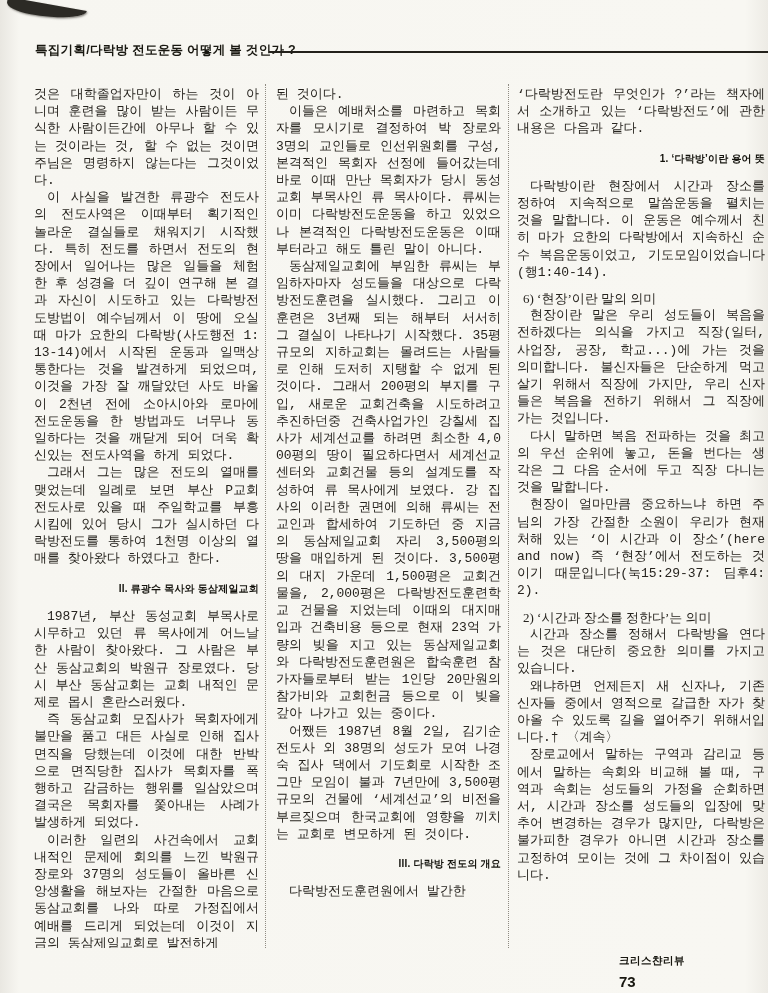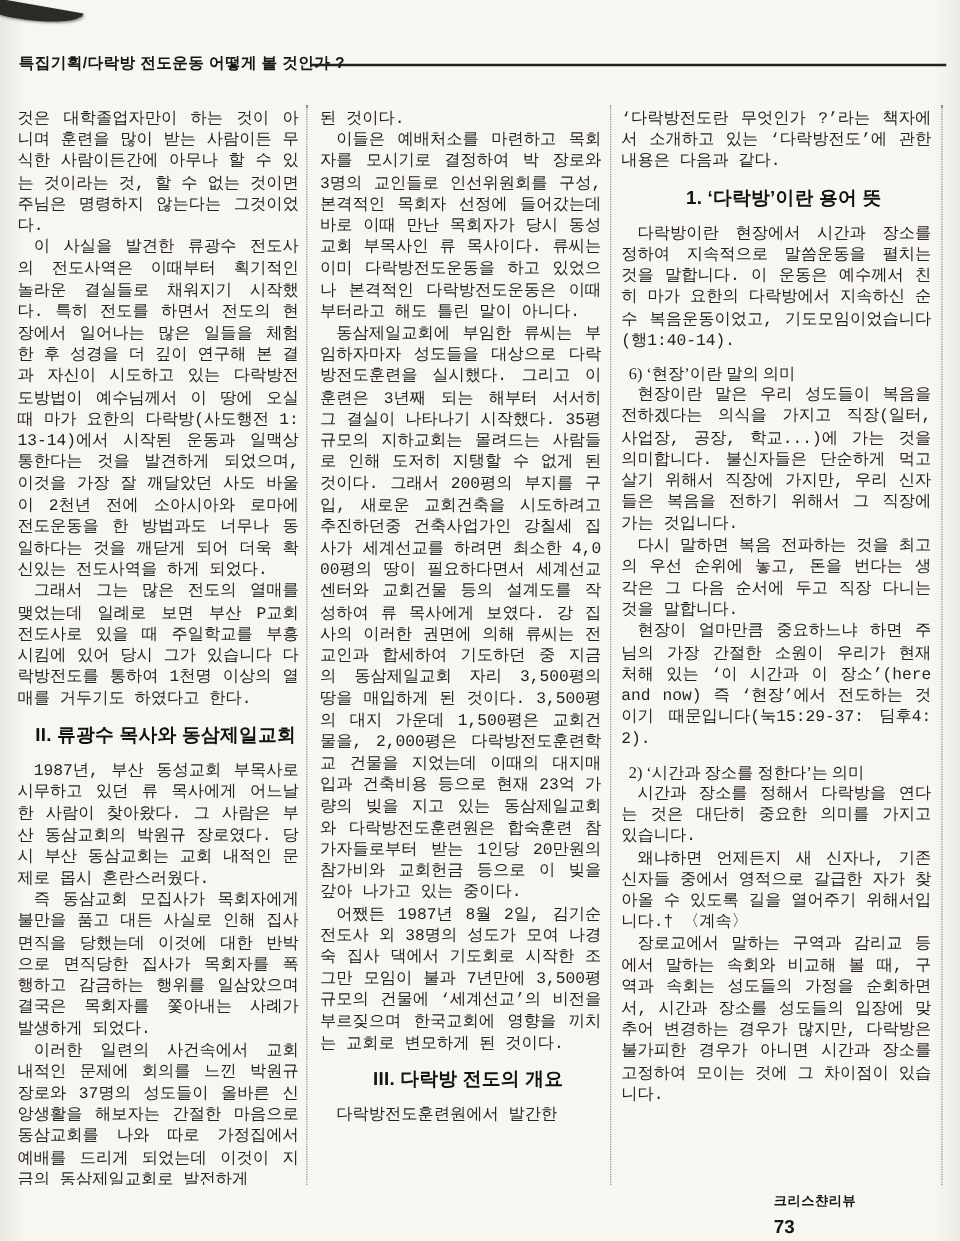--- a/index.html
+++ b/index.html
@@ -1,21 +1,21 @@
 <!DOCTYPE html>
 <html><head>
 <meta charset="utf-8">
 <style>
   html,body{margin:0;padding:0;}
   body{
     width:768px;height:993px;position:relative;overflow:hidden;
     background:linear-gradient(90deg,#e9e7e1 0,#f7f6f1 2.5%,#f8f7f2 97%,#edebe5 100%);
     font-family:"Liberation Serif","DejaVu Serif",serif;
   }
-  .page{position:absolute;inset:0;}
+  .page{position:absolute;inset:0;margin-left:20px;}
   .corner-mark{
     position:absolute;left:-12px;top:-3px;width:80px;height:13px;
     background:#2c2a25;transform:rotate(10deg);transform-origin:left top;
     border-radius:0 0 70% 30% / 0 0 100% 60%;
     box-shadow:1px 1px 2px rgba(50,46,40,.55);
   }
   .running-head{
     position:absolute;left:15px;top:42px;
     font-family:"Liberation Sans","DejaVu Sans",sans-serif;
     font-weight:bold;font-size:12.5px;letter-spacing:.3px;color:#181710;
@@ -31,23 +31,23 @@
   .col2{left:256px;width:225px;}
   .col3{left:497px;width:248px;}
   .sep{position:absolute;top:84px;height:864px;width:0;border-left:1px dotted #8f8b82;}
   .sep1{left:245px;}
   .sep2{left:488px;}
   .sep3{left:753px;}
   .para{margin:0;font-family:Liberation Mono, monospace;}
   .para.indent{text-indent:1em;}
   .heading{
     font-family:"Liberation Sans","DejaVu Sans",sans-serif;
-    font-weight:bold;font-size:15px;color:#13120c;
+    font-weight:bold;font-size:10px;color:#13120c;
     margin:12px 0 11px;padding-left:12px;letter-spacing:.2px;
-    text-align:center;text-indent:0;word-break:keep-all;
+    text-align:right;text-indent:0;word-break:keep-all;
   }
   .subhead{margin:9px 0 0;text-indent:6px;text-align:left;}
   .page-footer{
     position:absolute;right:83px;top:954px;
     display:flex;align-items:baseline;gap:5px;
     font-family:"Liberation Sans","DejaVu Sans",sans-serif;color:#17160f;flex-direction:column;
   }
   .journal{font-weight:bold;font-size:10.5px;letter-spacing:.5px;}
   .pageno{font-weight:bold;font-size:15px;}
 </style>
@@ -56,21 +56,21 @@
 
 <div class="page">
   <div class="corner-mark"></div>
 
   <div class="running-head">특집기획/다락방 전도운동 어떻게 볼 것인가 ?</div>
   <div class="header-rule"></div>
 
   <div class="col col1">
       <div class="para">것은 대학졸업자만이 하는 것이 아니며 훈련을 많이 받는 사람이든 무식한 사람이든간에 아무나 할 수 있는 것이라는 것, 할 수 없는 것이면 주님은 명령하지 않는다는 그것이었다.</div>
       <div class="para indent">이 사실을 발견한 류광수 전도사의 전도사역은 이때부터 획기적인 놀라운 결실들로 채워지기 시작했다. 특히 전도를 하면서 전도의 현장에서 일어나는 많은 일들을 체험한 후 성경을 더 깊이 연구해 본 결과 자신이 시도하고 있는 다락방전도방법이 예수님께서 이 땅에 오실 때 마가 요한의 다락방(사도행전 1:13-14)에서 시작된 운동과 일맥상통한다는 것을 발견하게 되었으며, 이것을 가장 잘 깨달았던 사도 바울이 2천년 전에 소아시아와 로마에 전도운동을 한 방법과도 너무나 동일하다는 것을 깨닫게 되어 더욱 확신있는 전도사역을 하게 되었다.</div>
-      <div class="para indent">그래서 그는 많은 전도의 열매를 맺었는데 일례로 보면 부산 P교회 전도사로 있을 때 주일학교를 부흥시킴에 있어 당시 그가 있습니다 다락방전도를 통하여 1천명 이상의 열매를 거두기도 하였다고 한다.</div>
+      <div class="para indent">그래서 그는 많은 전도의 열매를 맺었는데 일례로 보면 부산 P교회 전도사로 있을 때 주일학교를 부흥시킴에 있어 당시 그가 실시하던 다락방전도를 통하여 1천명 이상의 열매를 찾아왔다 하였다고 한다.</div>
       <div class="heading">II. 류광수 목사와 동삼제일교회</div>
       <div class="para indent">1987년, 부산 동성교회 부목사로 시무하고 있던 류 목사에게 어느날 한 사람이 찾아왔다. 그 사람은 부산 동삼교회의 박원규 장로였다. 당시 부산 동삼교회는 교회 내적인 문제로 몹시 혼란스러웠다.</div>
       <div class="para indent">즉 동삼교회 모집사가 목회자에게 불만을 품고 대든 사실로 인해 집사면직을 당했는데 이것에 대한 반박으로 면직당한 집사가 목회자를 폭행하고 감금하는 행위를 일삼았으며 결국은 목회자를 쫓아내는 사례가 발생하게 되었다.</div>
       <div class="para indent">이러한 일련의 사건속에서 교회 내적인 문제에 회의를 느낀 박원규 장로와 37명의 성도들이 올바른 신앙생활을 해보자는 간절한 마음으로 동삼교회를 나와 따로 가정집에서 예배를 드리게 되었는데 이것이 지금의 동삼제일교회로 발전하게</div>
     </div>
   <div class="sep sep1"></div>
   <div class="col col2">
       <div class="para">된 것이다.</div>
       <div class="para indent">이들은 예배처소를 마련하고 목회자를 모시기로 결정하여 박 장로와 3명의 교인들로 인선위원회를 구성, 본격적인 목회자 선정에 들어갔는데 바로 이때 만난 목회자가 당시 동성교회 부목사인 류 목사이다. 류씨는 이미 다락방전도운동을 하고 있었으나 본격적인 다락방전도운동은 이때부터라고 해도 틀린 말이 아니다.</div>
       <div class="para indent">동삼제일교회에 부임한 류씨는 부임하자마자 성도들을 대상으로 다락방전도훈련을 실시했다. 그리고 이 훈련은 3년째 되는 해부터 서서히 그 결실이 나타나기 시작했다. 35평 규모의 지하교회는 몰려드는 사람들로 인해 도저히 지탱할 수 없게 된 것이다. 그래서 200평의 부지를 구입, 새로운 교회건축을 시도하려고 추진하던중 건축사업가인 강칠세 집사가 세계선교를 하려면 최소한 4,000평의 땅이 필요하다면서 세계선교센터와 교회건물 등의 설계도를 작성하여 류 목사에게 보였다. 강 집사의 이러한 권면에 의해 류씨는 전교인과 합세하여 기도하던 중 지금의 동삼제일교회 자리 3,500평의 땅을 매입하게 된 것이다. 3,500평의 대지 가운데 1,500평은 교회건물을, 2,000평은 다락방전도훈련학교 건물을 지었는데 이때의 대지매입과 건축비용 등으로 현재 23억 가량의 빚을 지고 있는 동삼제일교회와 다락방전도훈련원은 합숙훈련 참가자들로부터 받는 1인당 20만원의 참가비와 교회헌금 등으로 이 빚을 갚아 나가고 있는 중이다.</div>

